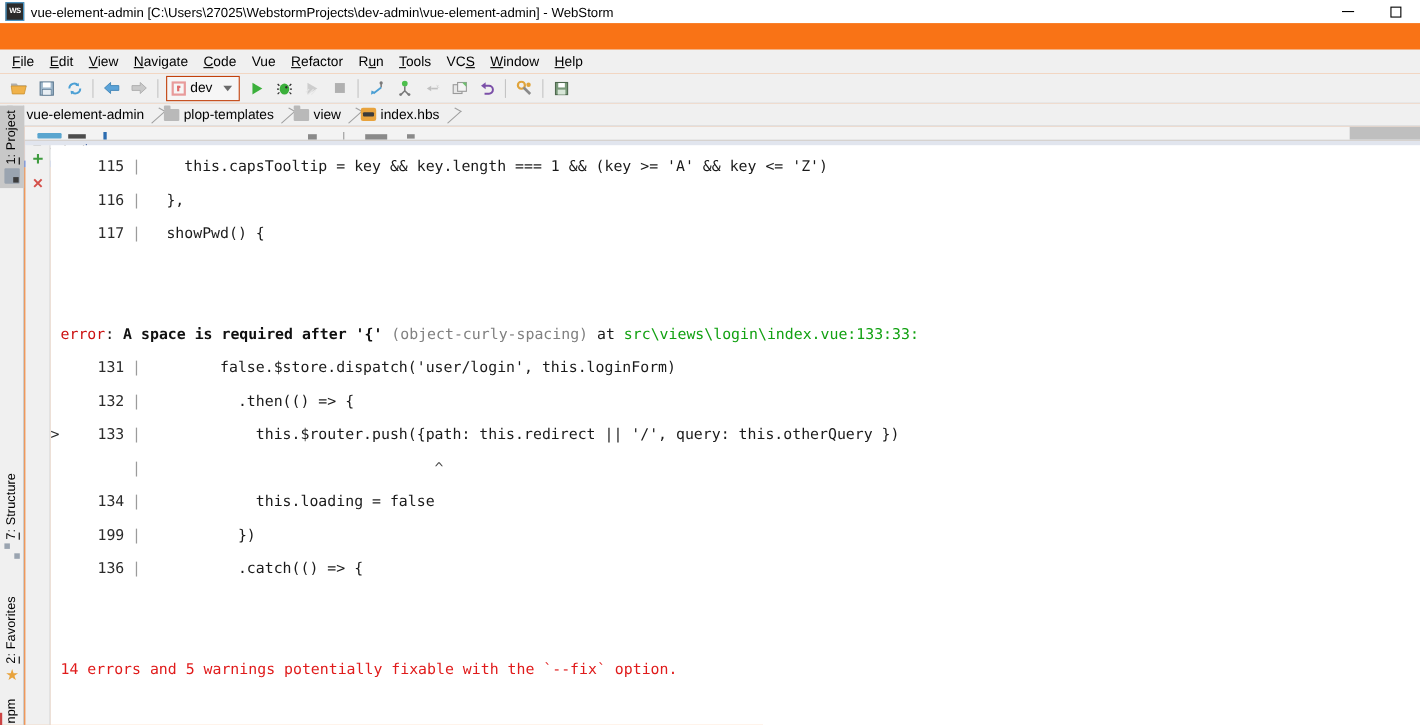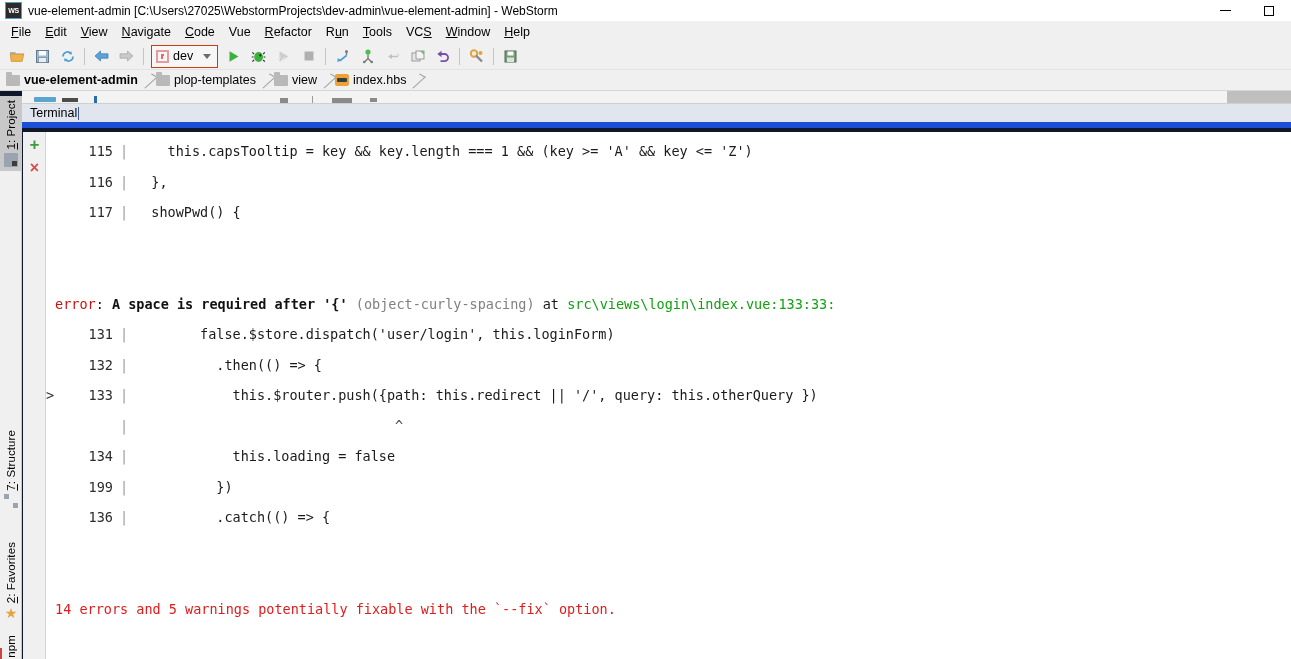--- a/index.html
+++ b/index.html
@@ -13,21 +13,21 @@
     overflow: hidden;
     font-family: "Liberation Sans", sans-serif;
     font-size: 12px;
     color: #000000;
     -webkit-font-smoothing: antialiased;
   }
   .app {
     position: relative;
     width: 1291px;
     height: 659px;
-    background: #0f172a;
+    background: #f97316;
   }
 
   
   .titlebar {
     position: relative;
     height: 21px;
     background: #ffffff;
     display: flex;
     align-items: center;
     padding-left: 5px;
@@ -76,20 +76,21 @@
   }
 
   
   .menubar {
     height: 22px;
     background: #f0f0f0;
     display: flex;
     align-items: center;
     padding-left: 4px;
     box-sizing: border-box;
+    margin-top: 24px;
   }
   .menu-item {
     font-size: 12.5px;
     color: #000;
     padding: 2px 7px;
     white-space: nowrap;
     cursor: default;
   }
   .menu-item .u { text-decoration: underline; }
 
@@ -163,21 +164,21 @@
     border-bottom: 1px solid #d6d6d6;
   }
   .crumb {
     display: flex;
     align-items: center;
     height: 21px;
     padding-right: 2px;
     gap: 4px;
   }
   .crumb .ctext { font-size: 12.5px; color: #000; white-space: nowrap; }
-  .crumb.first .ctext { font-weight: bold; }
+  .crumb.first .ctext { font-weight: normal; }
   .crumb-sep {
     width: 9px; height: 21px;
     position: relative;
     margin: 0 3px 0 4px;
     flex: none;
   }
   .crumb-sep::before {
     content: "";
     position: absolute;
     left: 1px; top: 3px;

